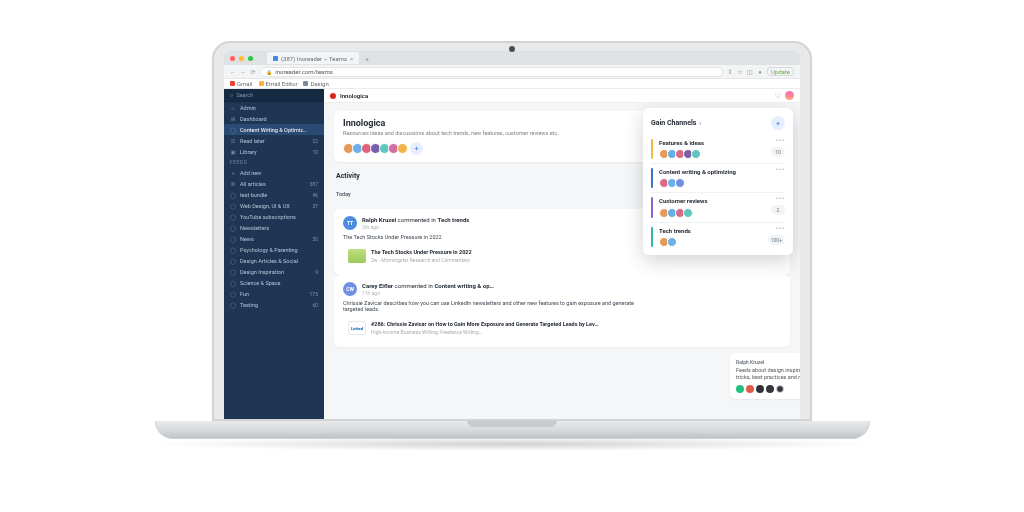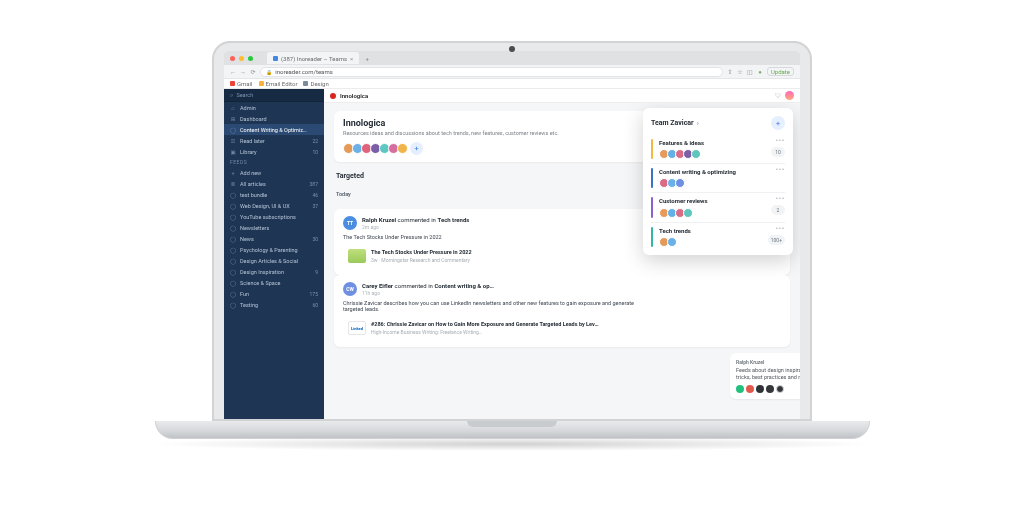--- a/index.html
+++ b/index.html
@@ -307,21 +307,21 @@
                   <span class="ava" style="background: rgb(123, 94, 168);"></span>
                   <span class="ava" style="background: rgb(94, 200, 192);"></span>
                   <span class="ava" style="background: rgb(214, 111, 159);"></span>
                   <span class="ava" style="background: rgb(240, 181, 74);"></span>
                   <span class="plus">+</span>
                 </div>
 
               <div class="pop">
                 <div class="pop-h">
                   <div class="pop-t">
-                    <span>Team Zavicar</span>
+                    <span>Gain Channels</span>
                     <span style="color:#9aa0a7">›</span>
                   </div>
                   <span class="plus" style="width:14px;height:14px">+</span>
                 </div>
                 <div id="channels">
                     <div class="ch">
                       <span class="bar" style="background:#f2b83f"></span>
     <div class="ch-body">
                         <div class="ch-t">Features &amp; ideas</div>
                         <div class="ch-avs">
@@ -378,21 +378,21 @@
                       </div>
     <div class="ch-r">
                         <span class="kebab">•••</span>
                         <span class="badge">100+</span>
                       </div>
                     </div>
                   </div>
               </div>
             </div>
 
-            <div class="act-h">Targeted</div>
+            <div class="act-h">Activity</div>
             <div class="act-sub">Today</div>
 
             <div id="activity">
                 <div class="card" style="padding-right: 150px;">
     <div class="act-item">
       <span class="iav" style="background:#4b8de0">TT</span>
       <div class="iln">
         <span class="h"><b>Ralph Kruzel</b> commented in <b>Tech trends</b></span>
         <span class="t">2m ago</span>
       </div>

